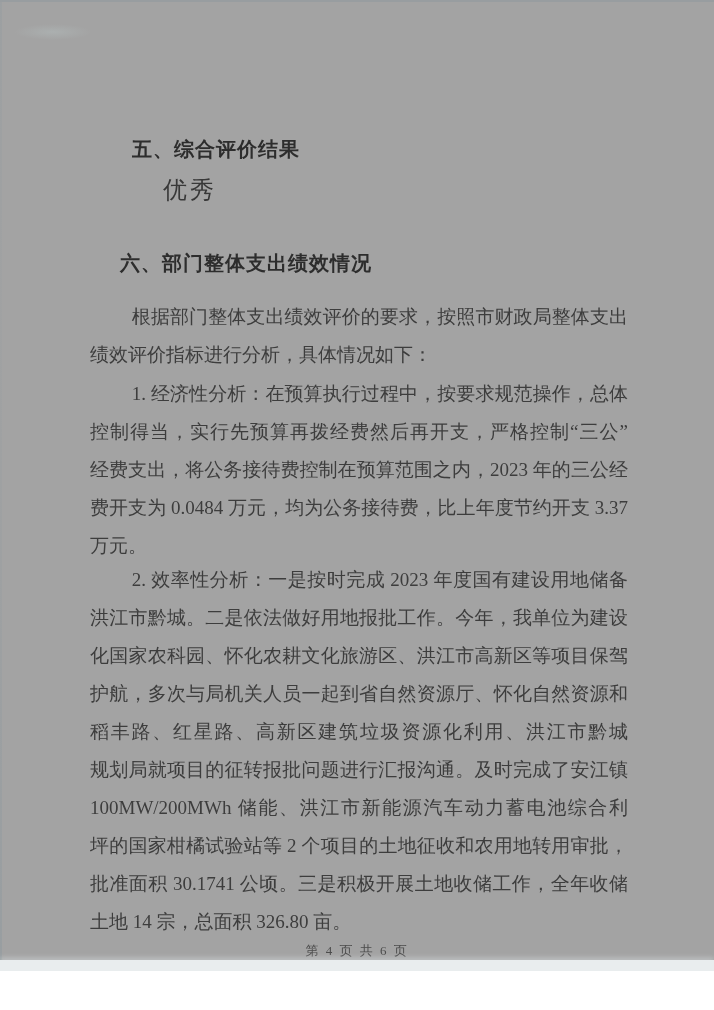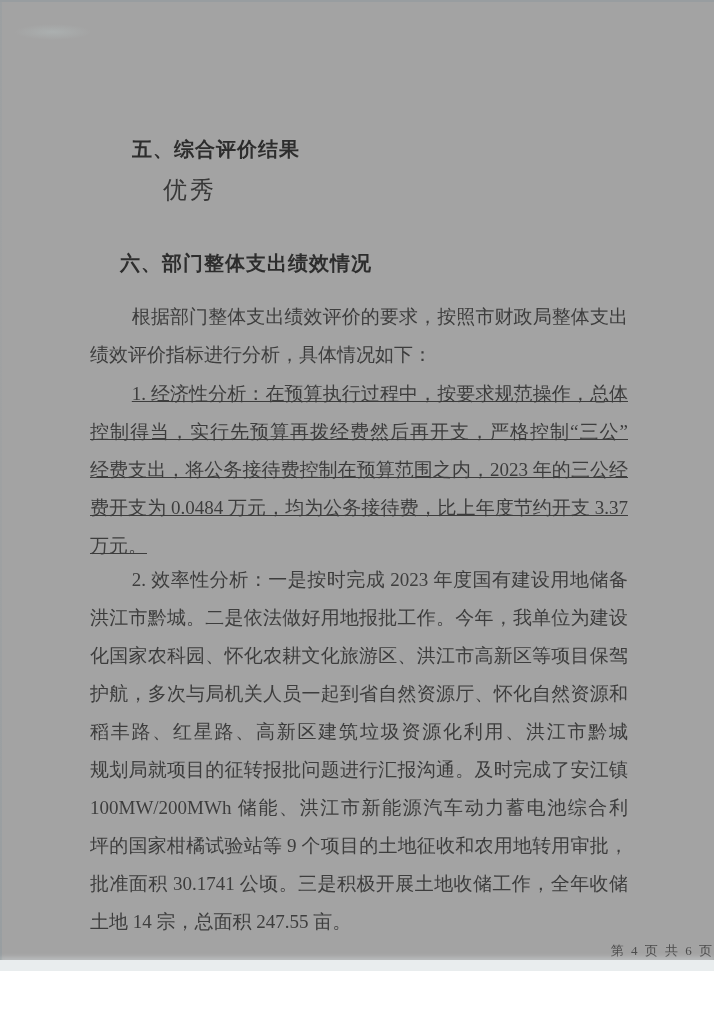--- a/index.html
+++ b/index.html
@@ -69,34 +69,34 @@
   
   .para {
     position: absolute;
     left: 90px;
     width: 538px;
     font-size: 19px;
     line-height: 38px;
     color: #3d3d3d;
   }
   #para-intro      { top: 282px; }
-  #para-economy    { top: 359px; text-decoration: underline; }
+  #para-economy    { top: 359px; }
   #para-efficiency { top: 545px; }
   .line { height: 38px; overflow: hidden; }
   .line.just {
     text-align: justify;
     text-align-last: justify;
   }
   .line.indent { text-indent: 2.2em; margin-top: 16px; }
   
   .footer {
     position: absolute;
     left: 0; top: 942px;
     width: 714px;
-    text-align: right;
+    text-align: center;
     font-size: 13px;
     color: #4c4c4c;
     letter-spacing: 2px;
   }
 </style>
 </head>
 <body>
 
 <div class="page">
 
@@ -124,23 +124,23 @@
   </div>
 
   <div id="para-efficiency" class="para">
     <div class="line just indent">2. 效率性分析：一是按时完成 2023 年度国有建设用地储备和</div>
     <div class="line just">洪江市黔城。二是依法做好用地报批工作。今年，我单位为建设怀</div>
     <div class="line just">化国家农科园、怀化农耕文化旅游区、洪江市高新区等项目保驾</div>
     <div class="line just">护航，多次与局机关人员一起到省自然资源厅、怀化自然资源和</div>
     <div class="line just">稻丰路、红星路、高新区建筑垃圾资源化利用、洪江市黔城</div>
     <div class="line just">规划局就项目的征转报批问题进行汇报沟通。及时完成了安江镇</div>
     <div class="line just">100MW/200MWh 储能、洪江市新能源汽车动力蓄电池综合利用、下</div>
-    <div class="line just">坪的国家柑橘试验站等 9 个项目的土地征收和农用地转用审批，</div>
+    <div class="line just">坪的国家柑橘试验站等 2 个项目的土地征收和农用地转用审批，</div>
     <div class="line just">批准面积 30.1741 公顷。三是积极开展土地收储工作，全年收储</div>
-    <div class="line">土地 14 宗，总面积 247.55 亩。</div>
+    <div class="line">土地 14 宗，总面积 326.80 亩。</div>
   </div>
 
   <div class="footer">
     <span>第 4 页 共 6 页</span>
   </div>
 
   <div class="edge-bottom"></div>
 </div>
 
 </body></html>

